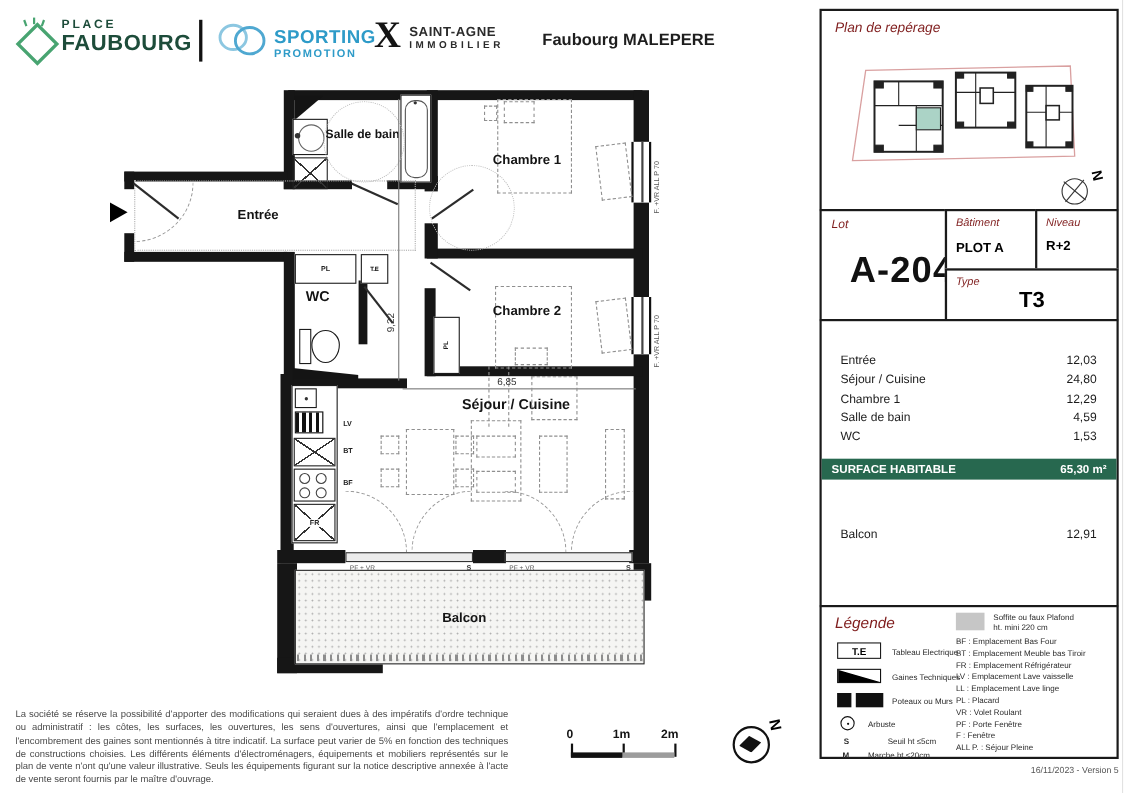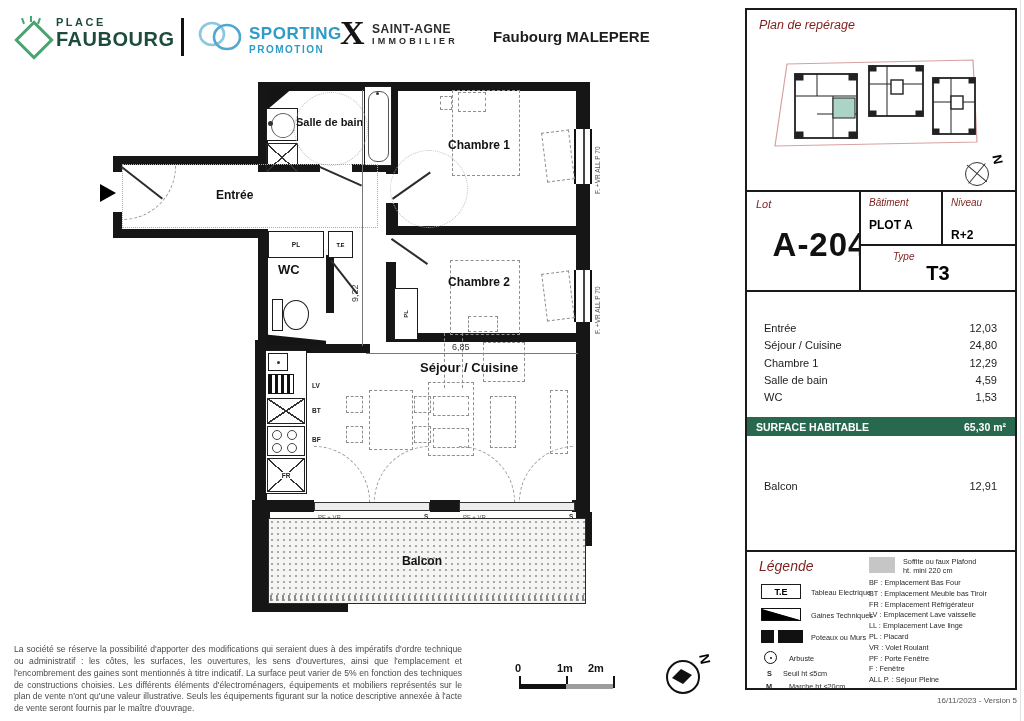--- a/index.html
+++ b/index.html
@@ -273,24 +273,24 @@
   <div class="box" style="left:745px;top:190px;width:116px;height:102px;">
     <div class="it" style="position:absolute;left:9px;top:6px;font-size:11px;">Lot</div>
     <div style="position:absolute;left:17px;top:34px;width:100%;text-align:center;font-size:33px;font-weight:700;letter-spacing:1px;color:#111;">A-204</div>
   </div>
   <div class="box" style="left:859px;top:190px;width:84px;height:56px;">
     <div class="it" style="position:absolute;left:8px;top:5px;font-size:10px;">Bâtiment</div>
     <div style="position:absolute;left:8px;top:26px;font-size:12px;font-weight:700;">PLOT A</div>
   </div>
   <div class="box" style="left:941px;top:190px;width:76px;height:56px;">
     <div class="it" style="position:absolute;left:8px;top:5px;font-size:10px;">Niveau</div>
-    <div style="position:absolute;left:8px;top:36px;font-size:12px;font-weight:700;">R+2</div>
+    <div style="position:absolute;left:8px;top:24px;font-size:12px;font-weight:700;">R+2</div>
   </div>
   <div class="box" style="left:859px;top:244px;width:158px;height:48px;">
-    <div class="it" style="position:absolute;left:8px;top:5px;font-size:10px;margin-left:24px;">Type</div>
+    <div class="it" style="position:absolute;left:8px;top:5px;font-size:10px;">Type</div>
     <div style="position:absolute;left:0;top:16px;width:100%;text-align:center;font-size:20px;font-weight:700;">T3</div>
   </div>
 
   <div class="box" style="left:745px;top:290px;width:272px;height:262px;">
     <div style="padding-top:28px;">
       <div class="arow">
         <span>Entrée</span>
         <span>12,03</span>
       </div>
       <div class="arow">
@@ -329,21 +329,21 @@
     <div class="abs" style="left:14px;top:56px;width:40px;height:13px;border:1px solid #111;background:linear-gradient(to top right,#000 48%,#fff 52%);box-sizing:border-box;"></div>
     <div class="leg" style="left:64px;top:59px;">Gaines Techniques</div>
     <div class="abs" style="left:14px;top:78px;width:13px;height:13px;background:#111;"></div>
     <div class="abs" style="left:31px;top:78px;width:25px;height:13px;background:#111;"></div>
     <div class="leg" style="left:64px;top:81px;">Poteaux ou Murs</div>
     <div class="abs" style="left:17px;top:99px;width:13px;height:13px;border:1px solid #111;border-radius:50%;box-sizing:border-box;">
       <div class="abs" style="left:5px;top:5px;width:2px;height:2px;background:#111;border-radius:50%;"></div>
     </div>
     <div class="leg" style="left:42px;top:102px;">Arbuste</div>
     <div class="leg" style="left:20px;top:117px;font-weight:700;">S</div>
-    <div class="leg" style="left:36px;top:117px;">Seuil ht ≤5cm</div>
+    <div class="leg" style="left:60px;top:117px;">Seuil ht ≤5cm</div>
     <div class="leg" style="left:19px;top:130px;font-weight:700;">M</div>
     <div class="leg" style="left:42px;top:130px;">Marche ht ≤20cm</div>
     <div class="abs" style="left:122px;top:5px;width:26px;height:16px;background:#c6c6c6;"></div>
     <div class="leg" style="left:156px;top:5px;">Soffite ou faux Plafond</div>
     <div class="leg" style="left:156px;top:14px;">ht. mini 220 cm</div>
     <div class="abs" style="left:122px;top:26px;font-size:7.3px;color:#2a2a2a;line-height:10.8px;white-space:nowrap;">
       <div>BF : Emplacement Bas Four</div>
       <div>BT : Emplacement Meuble bas Tiroir</div>
       <div>FR : Emplacement Réfrigérateur</div>
       <div>LV : Emplacement Lave vaisselle</div>
@@ -356,21 +356,21 @@
     </div>
   </div>
 
   <div style="position:absolute;left:860px;top:696px;width:157px;text-align:right;font-size:8px;color:#555;">16/11/2023 - Version 5</div>
 
   <div style="position:absolute;left:14px;top:644px;width:448px;font-size:8.6px;line-height:1.38;color:#4a4a4a;text-align:justify;">La société se réserve la possibilité d'apporter des modifications qui seraient dues à des impératifs d'ordre technique ou administratif : les côtes, les surfaces, les ouvertures, les sens d'ouvertures, ainsi que l'emplacement et l'encombrement des gaines sont mentionnés à titre indicatif. La surface peut varier de 5% en fonction des techniques de constructions choisies. Les différents éléments d'électroménagers, équipements et mobiliers représentés sur le plan de vente n'ont qu'une valeur illustrative. Seuls les équipements figurant sur la notice descriptive annexée à l'acte de vente seront fournis par le maître d'ouvrage.</div>
 
   <div>
     <div class="lbl" style="left:515px;top:662px;font-size:11px;">0</div>
     <div class="lbl" style="left:557px;top:662px;font-size:11px;">1m</div>
-    <div class="lbl" style="left:588px;top:662px;font-size:11px;">2m</div>
+    <div class="lbl" style="left:601px;top:662px;font-size:11px;">2m</div>
     <div class="abs" style="left:519px;top:676px;width:1.5px;height:12px;background:#111;"></div>
     <div class="abs" style="left:566px;top:676px;width:1.5px;height:12px;background:#111;"></div>
     <div class="abs" style="left:613px;top:676px;width:1.5px;height:12px;background:#111;"></div>
     <div class="abs" style="left:519px;top:684px;width:47px;height:5px;background:#111;"></div>
     <div class="abs" style="left:566px;top:684px;width:47px;height:5px;background:#9c9c9c;"></div>
   </div>
 
   <div class="abs" style="left:666px;top:660px;width:30px;height:30px;border:2.5px solid #111;border-radius:50%;">
     <div class="abs" style="left:4px;top:7px;width:20px;height:15px;background:#111;clip-path:polygon(0 60%,45% 0,100% 40%,55% 100%);"></div>
   </div>

